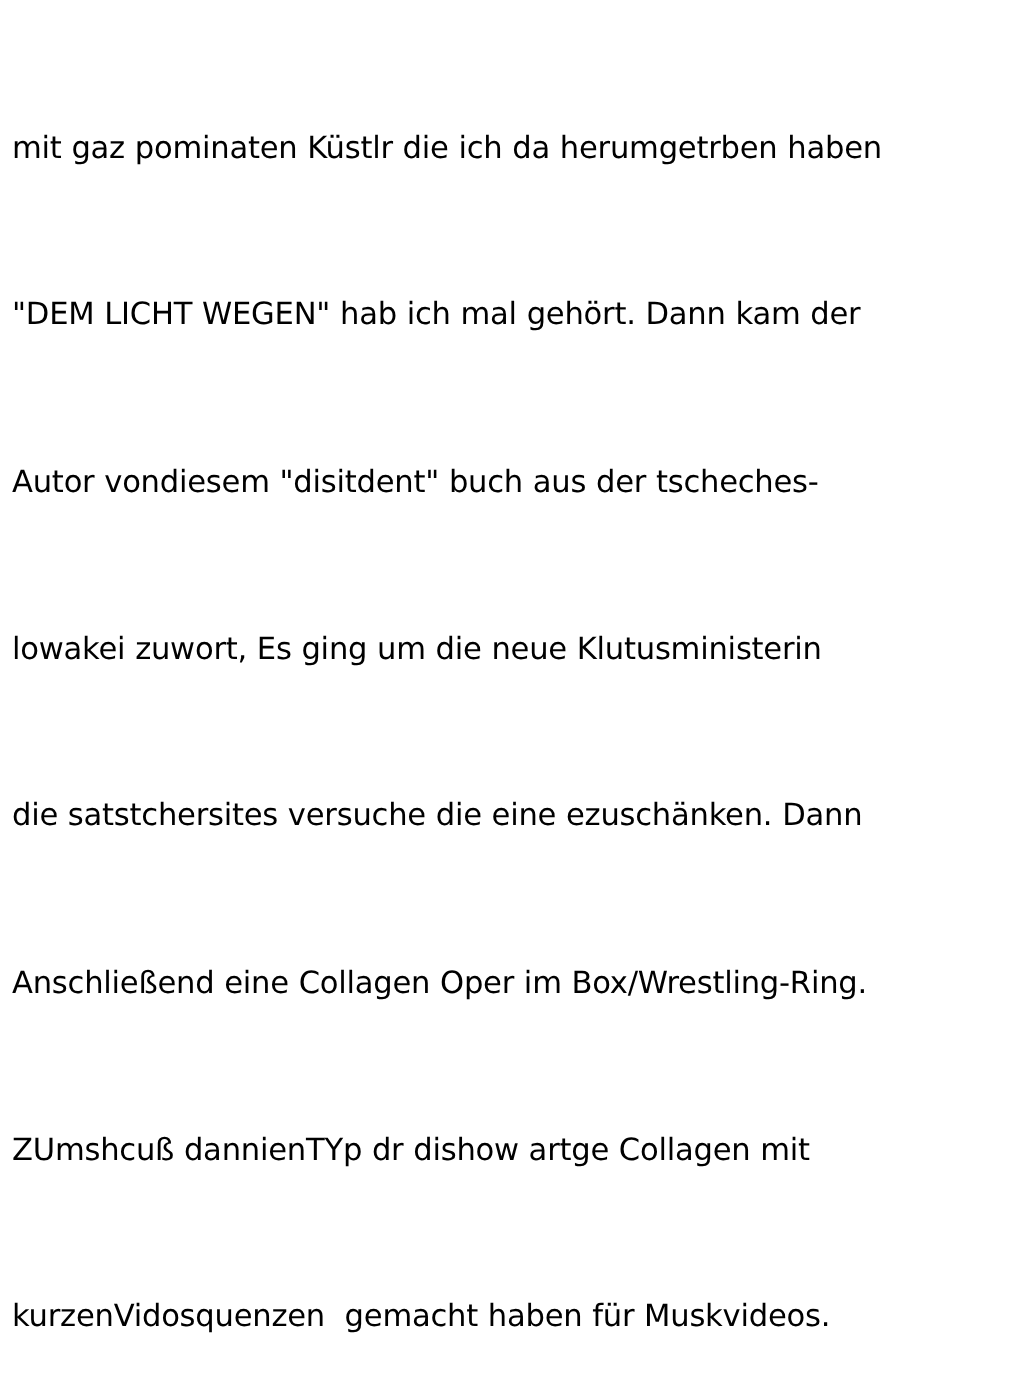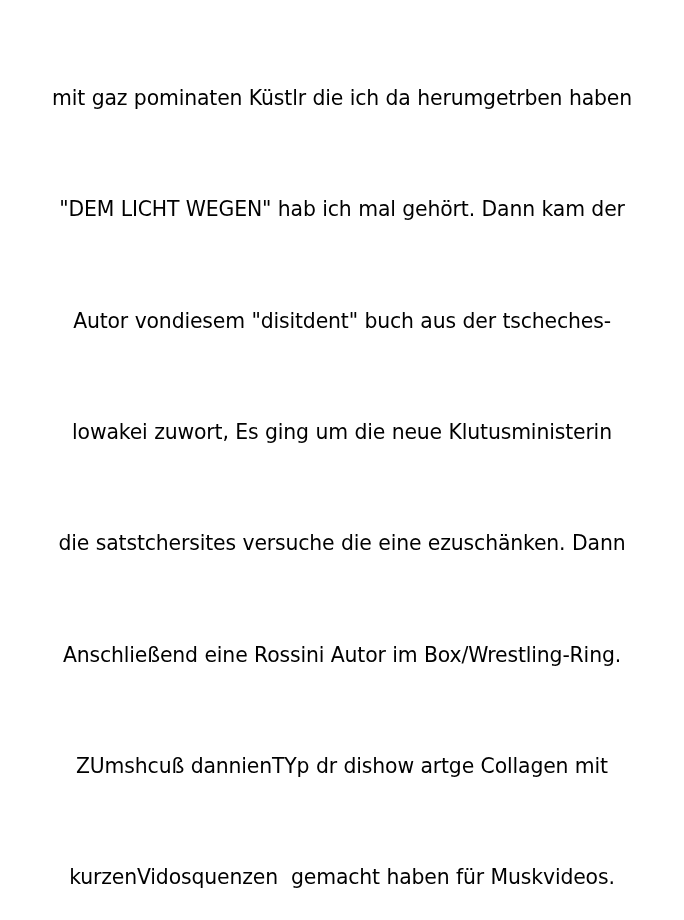--- a/index.html
+++ b/index.html
@@ -22,33 +22,32 @@
     font-size: 20.4px;
     line-height: 37.1px;
     letter-spacing: -0.15px;
     word-spacing: 0.2px;
     white-space: pre-wrap;
     overflow-wrap: normal;
   }
   #text-block .line {
     display: block;
     white-space: pre;
-    text-align: center;
   }
 </style>
 </head>
 <body>
 
 <div id="text-block">
   <span class="line">mit gaz pominaten Küstlr die ich da herumgetrben haben</span>
   <span class="line">"DEM LICHT WEGEN" hab ich mal gehört. Dann kam der</span>
   <span class="line">Autor vondiesem "disitdent" buch aus der tscheches-</span>
   <span class="line">lowakei zuwort, Es ging um die neue Klutusministerin</span>
   <span class="line">die satstchersites versuche die eine ezuschänken. Dann</span>
-  <span class="line">Anschließend eine Rossini Autor im Box/Wrestling-Ring.</span>
+  <span class="line">Anschließend eine Collagen Oper im Box/Wrestling-Ring.</span>
   <span class="line">ZUmshcuß dannienTYp dr dishow artge Collagen mit</span>
   <span class="line">kurzenVidosquenzen  gemacht haben für Muskvideos.</span>
   
   
   
   
   
   
   
   

